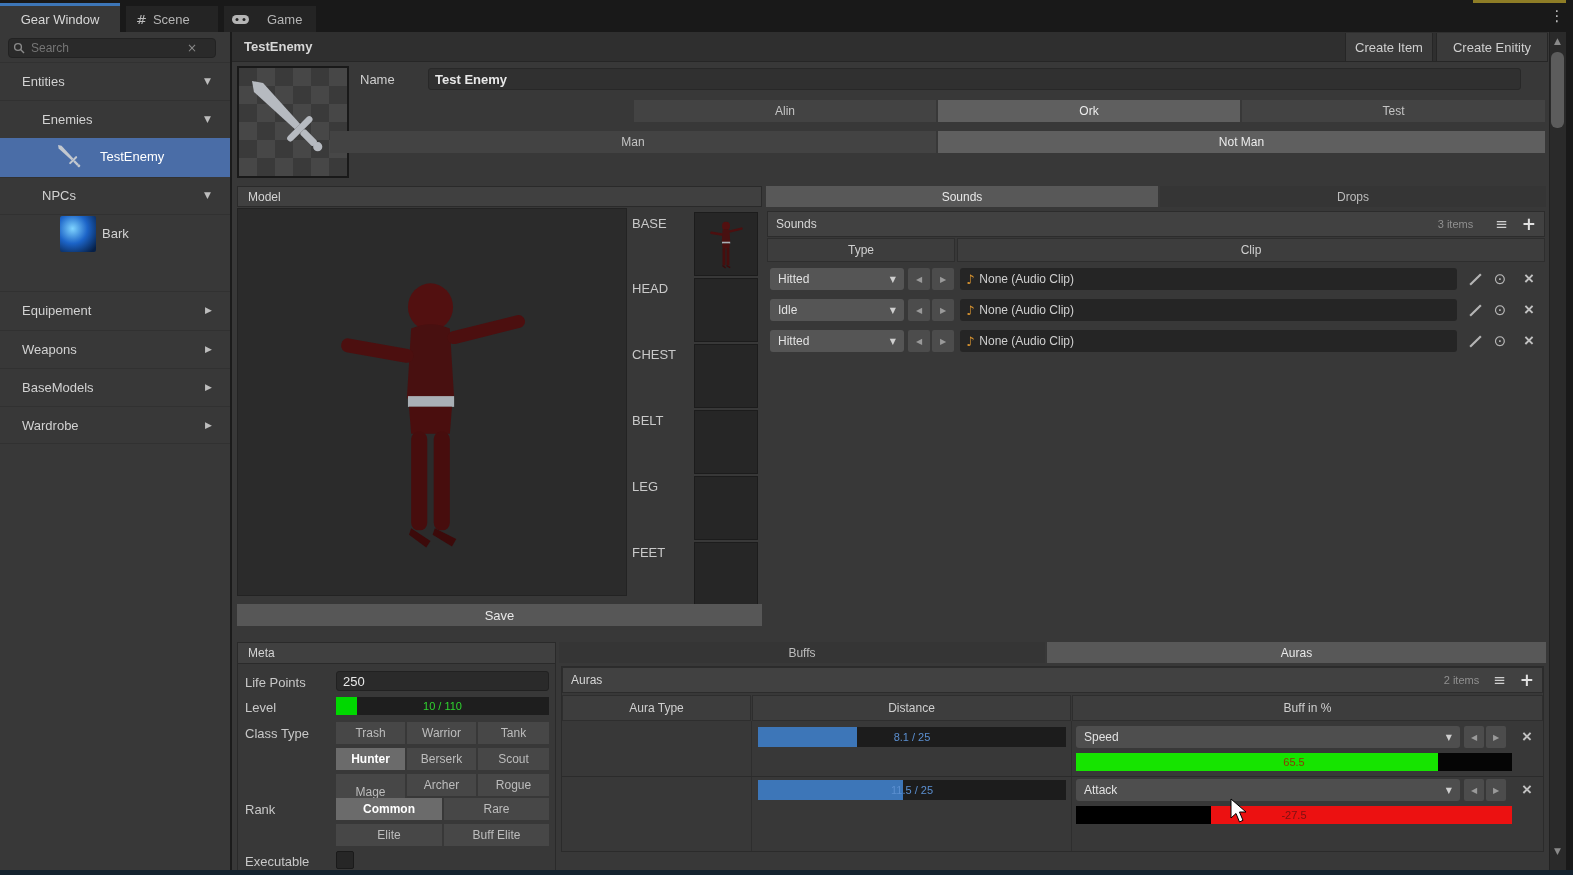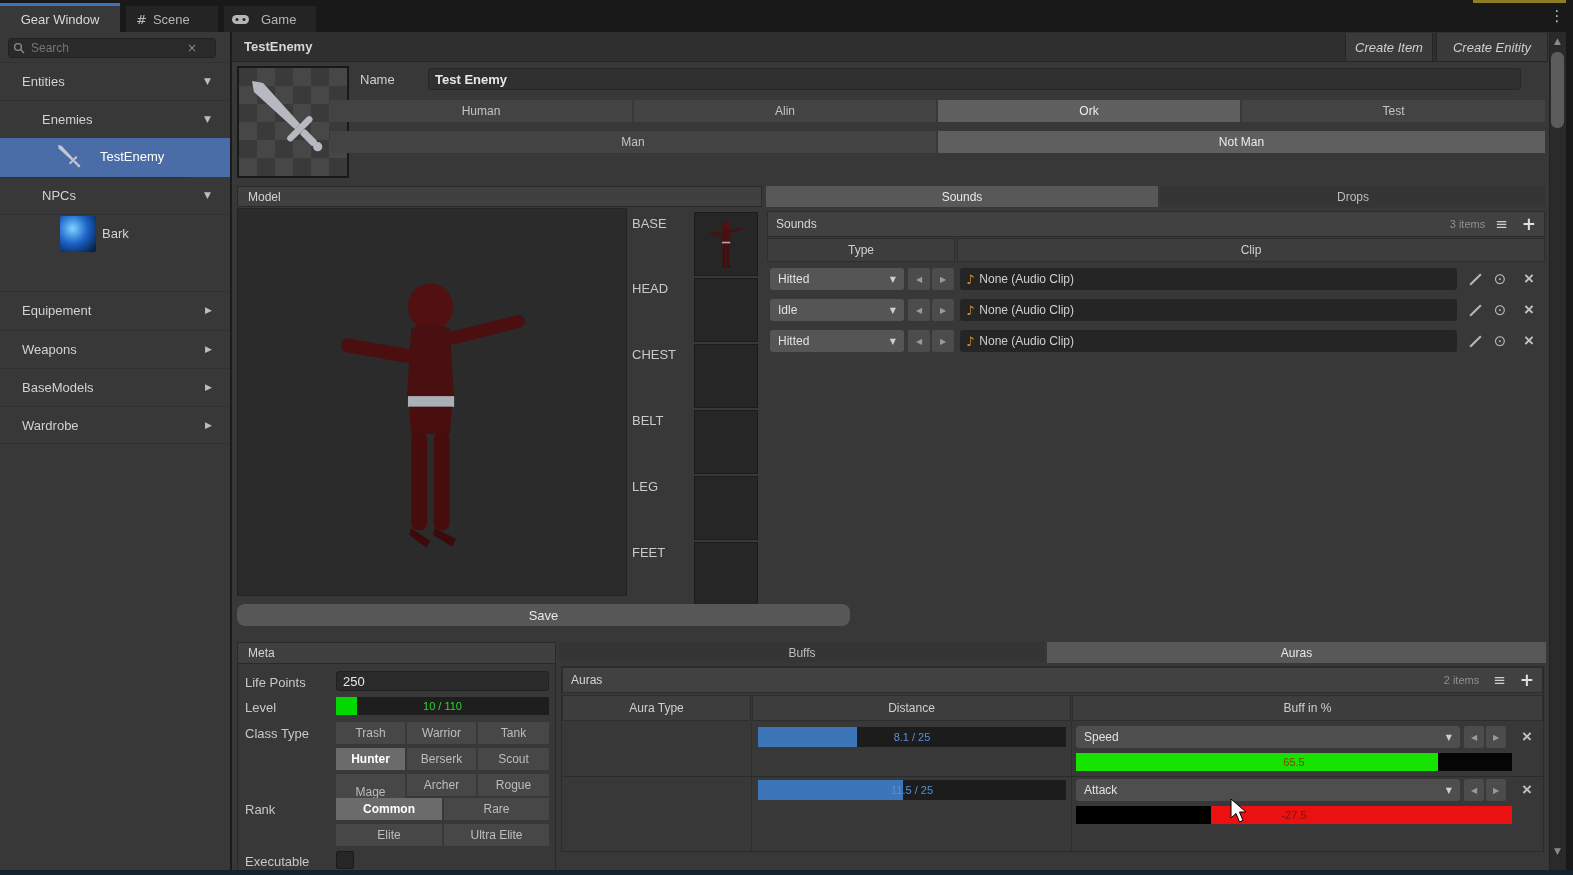--- a/index.html
+++ b/index.html
@@ -17,21 +17,21 @@
   .sidebar{background:#383838;}
   .searchbox{background:#2a2a2a;border:1px solid #222;border-radius:4px;}
   .searchbox input{background:transparent;border:none;outline:none;color:#cfcfcf;font-size:12px;width:150px;font-family:inherit;}
   .tree-row{border-top:1px solid #313131;}
   .tree-row.sel{background:var(--selection-blue);border-top:none;color:#fff;}
   .tl{font-size:13px;color:#d2d2d2;}
   .tree-row.sel .tl{color:#fff;}
   .tri{font-size:9px;color:#bdbdbd;}
   
   .hstrip{background:#2f2f2f;border-bottom:1px solid #262626;}
-  .hbtn{background:#3a3a3a;color:#cfcfcf;border-left:1px solid #262626;border-right:1px solid #262626;font-size:13px;cursor:default;font-style:italic;}
+  .hbtn{background:#3a3a3a;color:#cfcfcf;border-left:1px solid #262626;border-right:1px solid #262626;font-size:13px;cursor:default;}
   
   .ubtn{background:#434343;color:#c4c4c4;font-size:12px;}
   .ubtn.sel{background:#5f5f5f;color:#ececec;}
   .sbtn{background:#474747;color:#bdbdbd;font-size:12px;}
   .sbtn.sel{background:#6b6b6b;color:#ffffff;font-weight:bold;}
   .field{background:#2a2a2a;border:1px solid #212121;border-radius:3px;color:#e8e8e8;}
   .field input{background:transparent;border:none;outline:none;color:#e8e8e8;font-size:13px;width:95%;font-family:inherit;padding-left:6px;}
   .phead{background:#404040;border:1px solid #2a2a2a;color:#d4d4d4;}
   .ptab{background:#353535;color:#bdbdbd;}
   .ptab.sel{background:#585858;color:#e8e8e8;}
@@ -83,21 +83,21 @@
 
   <div class="a topbar" style="left:0;top:0;width:1573px;height:32px"></div>
   <div class="a" style="left:1473px;top:0;width:100px;height:3px;background:#8e7d26"></div>
   <div class="a tab-active ctr" style="left:0;top:3px;width:120px;height:29px;font-size:13px">
     <span>Gear Window</span>
   </div>
   <div class="a tab flexc" style="left:126px;top:6px;width:92px;height:26px;padding-left:10px;gap:6px;font-size:13px">
     <span class="icon" style="color:#bbb">#</span>
     <span>Scene</span>
   </div>
-  <div class="a tab flexc" style="left:224px;top:6px;width:92px;height:26px;padding-left:8px;gap:12px;font-size:13px">
+  <div class="a tab flexc" style="left:224px;top:6px;width:92px;height:26px;padding-left:8px;gap:18px;font-size:13px">
     <svg width="17" height="11" viewBox="0 0 17 11">
         <rect x="0" y="1" width="17" height="9" rx="4.5" fill="#b5b5b5"></rect>
         <circle cx="5" cy="5.5" r="1.5" fill="#242424"></circle>
         <circle cx="12" cy="5.5" r="1.5" fill="#242424"></circle>
       </svg>
     <span>Game</span>
   </div>
   <div class="a icon ctr" style="left:1548px;top:5px;width:18px;height:22px;color:#bdbdbd;font-size:15px">⋮</div>
 
   <div class="a sidebar" style="left:0;top:32px;width:230px;height:843px"></div>
@@ -167,23 +167,20 @@
       <g transform="rotate(-45 50 55)" fill="#b6bac0">
           <use href="#sword"></use>
         </g>
     </svg>
   </div>
   <span class="a" style="left:360px;top:72px;font-size:13px;color:#cfcfcf">Name</span>
   <div class="a field flexc" style="left:428px;top:68px;width:1093px;height:22px;background:#303030;border-color:#282828">
     <input style="font-weight: bold;" value="Test Enemy">
   </div>
 
-  <div class="a ubtn ctr" style="left:330px;top:100px;width:302px;height:22px">
-      <span>Human</span>
-    </div>
   <div class="a ubtn sel ctr" style="left:938px;top:100px;width:302px;height:22px">
       <span>Ork</span>
     </div>
   <div class="a ubtn ctr" style="left:634px;top:100px;width:302px;height:22px">
       <span>Alin</span>
     </div>
   <div class="a ubtn ctr" style="left:1242px;top:100px;width:303px;height:22px">
       <span>Test</span>
     </div>
 
@@ -213,34 +210,34 @@
   <div class="a thumbslot" style="left:694px;top:278px;width:64px;height:64px"></div>
   <span class="a" style="left:632px;top:347px;font-size:13px;color:#c9c9c9">CHEST</span>
   <div class="a thumbslot" style="left:694px;top:344px;width:64px;height:64px"></div>
   <span class="a" style="left:632px;top:413px;font-size:13px;color:#c9c9c9">BELT</span>
   <div class="a thumbslot" style="left:694px;top:410px;width:64px;height:64px"></div>
   <span class="a" style="left:632px;top:479px;font-size:13px;color:#c9c9c9">LEG</span>
   <div class="a thumbslot" style="left:694px;top:476px;width:64px;height:64px"></div>
   <span class="a" style="left:632px;top:545px;font-size:13px;color:#c9c9c9">FEET</span>
   <div class="a thumbslot" style="left:694px;top:542px;width:64px;height:64px"></div>
 
-  <div class="a ctr" style="left:237px;top:604px;width:613px;height:22px;background:#575757;border-radius:8px;color:#e8e8e8;font-size:13px">
+  <div class="a ctr" style="left:237px;top:604px;width:525px;height:22px;background:#575757;border-radius:0;color:#e8e8e8;font-size:13px">
     <span>Save</span>
   </div>
 
   <div class="a ptab sel ctr" style="left:766px;top:186px;width:392px;height:21px">
       <span>Sounds</span>
     </div>
   <div class="a ptab ctr" style="left:1160px;top:186px;width:386px;height:21px">
       <span>Drops</span>
     </div>
 
   <div class="a listhead flexc" style="left:767px;top:211px;width:778px;height:26px;padding:0 8px">
     <span style="color:#d6d6d6">Sounds</span>
-    <span class="grayit" style="margin-left:auto;margin-right:10px">3 items</span>
+    <span class="grayit" style="margin-left:auto;margin-right:22px">3 items</span>
     <span class="icon" style="font-size:15px;color:#cfcfcf;margin-right:14px">≡</span>
     <span class="icon" style="font-size:17px;color:#e0e0e0;font-weight:bold">+</span>
   </div>
   <div class="a colhead ctr" style="left:767px;top:238px;width:188px;height:24px">
       <span>Type</span>
     </div>
   <div class="a colhead ctr" style="left:957px;top:238px;width:588px;height:24px">
       <span>Clip</span>
     </div>
 
@@ -341,21 +338,21 @@
   <div class="a sbtn sel ctr" style="left:336px;top:798px;width:106px;height:22px">
       <span>Common</span>
     </div>
   <div class="a sbtn ctr" style="left:444px;top:798px;width:105px;height:22px">
       <span>Rare</span>
     </div>
   <div class="a sbtn ctr" style="left:336px;top:824px;width:106px;height:22px">
       <span>Elite</span>
     </div>
   <div class="a sbtn ctr" style="left:444px;top:824px;width:105px;height:22px">
-      <span>Ultra Elite</span>
+      <span>Buff Elite</span>
     </div>
 
   <span class="a" style="left:245px;top:854px;font-size:13px">Executable</span>
   <div class="a" style="left:336px;top:851px;width:18px;height:18px;background:#262626;border:1px solid #1a1a1a;border-radius:2px"></div>
 
   <div class="a ptab ctr" style="left:559px;top:642px;width:486px;height:21px">
       <span>Buffs</span>
     </div>
   <div class="a ptab sel ctr" style="left:1047px;top:642px;width:499px;height:21px">
       <span>Auras</span>

